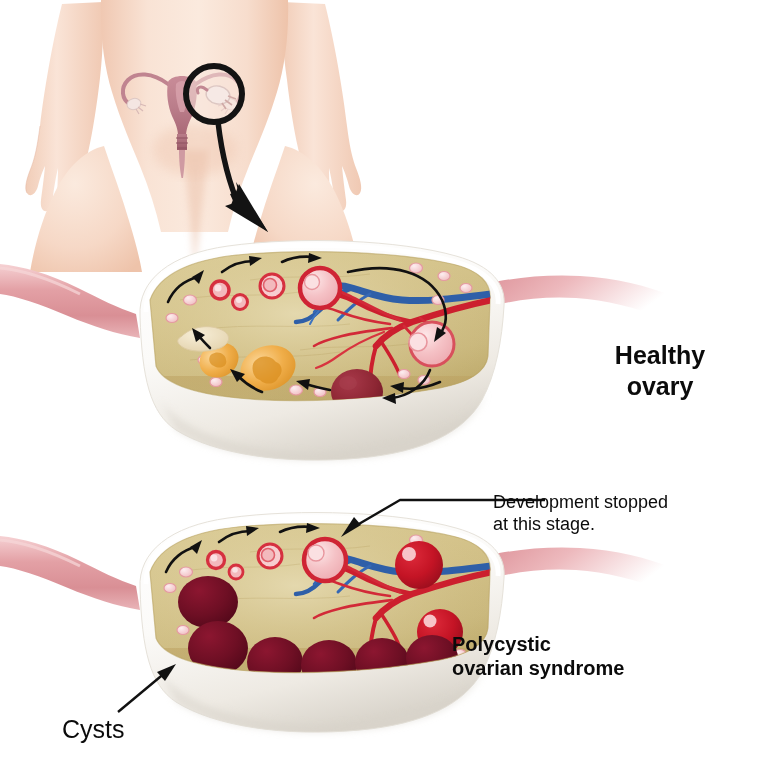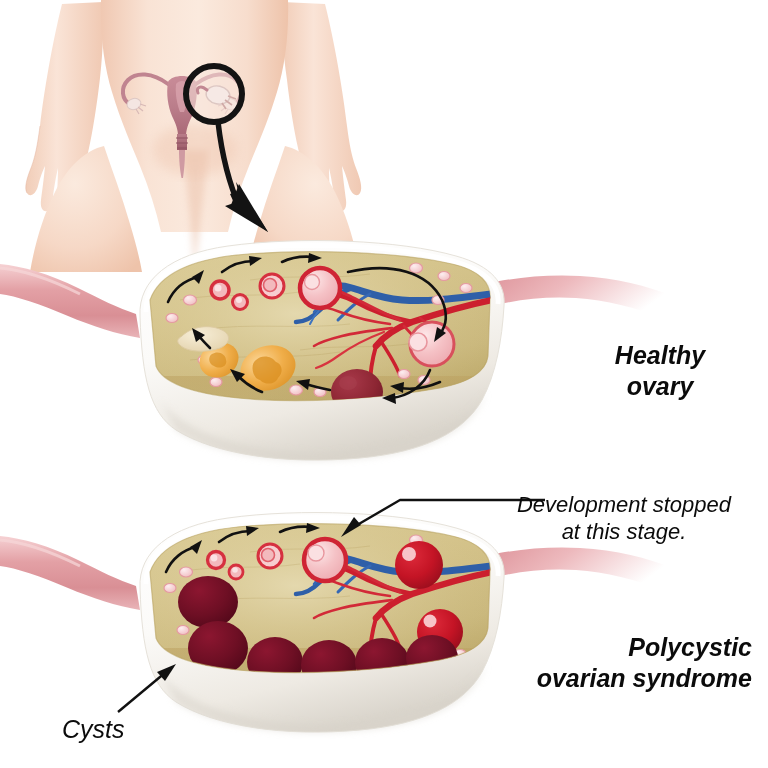--- a/index.html
+++ b/index.html
@@ -4,37 +4,37 @@
 <title>Polycystic Ovarian Syndrome Diagram</title>
 <style>
   html,body{margin:0;padding:0;background:#ffffff;}
   body{
     width:768px;height:768px;
     font-family:"Liberation Sans", sans-serif;
     color:#0b0b0b;
     overflow:hidden;
     position:relative;
   }
-  #stage{position:relative;width:649px;height:768px;background:#fff;font-style:italic;}
+  #stage{position:relative;width:649px;height:768px;background:#fff;}
   #stage svg{position:absolute;top:0;left:0;}
 
   .lbl{position:absolute;white-space:pre-line;line-height:1.22;}
   .lbl-bold{font-weight:bold;}
 
   #label-healthy{
     left:560px;top:340px;width:200px;
     font-size:25px;font-weight:bold;text-align:center;
   }
   #label-pcos{
     left:452px;top:632px;width:300px;
-    font-size:25px;font-weight:bold;text-align:right;
+    font-size:20px;font-weight:bold;text-align:left;
   }
   #label-development{
-    left:504px;top:492px;width:240px;
-    font-size:22px;font-weight:normal;text-align:center;
+    left:493px;top:492px;width:240px;
+    font-size:18px;font-weight:normal;text-align:left;
   }
   #label-cysts{
     left:62px;top:714px;width:120px;
     font-size:25px;font-weight:normal;text-align:left;
   }
 </style>
 </head>
 <body>
 
 <div id="stage">

